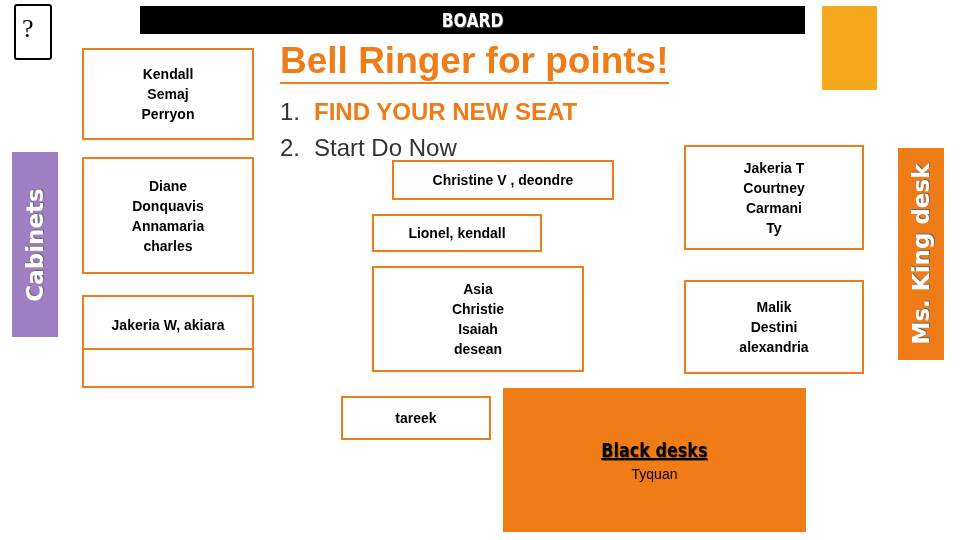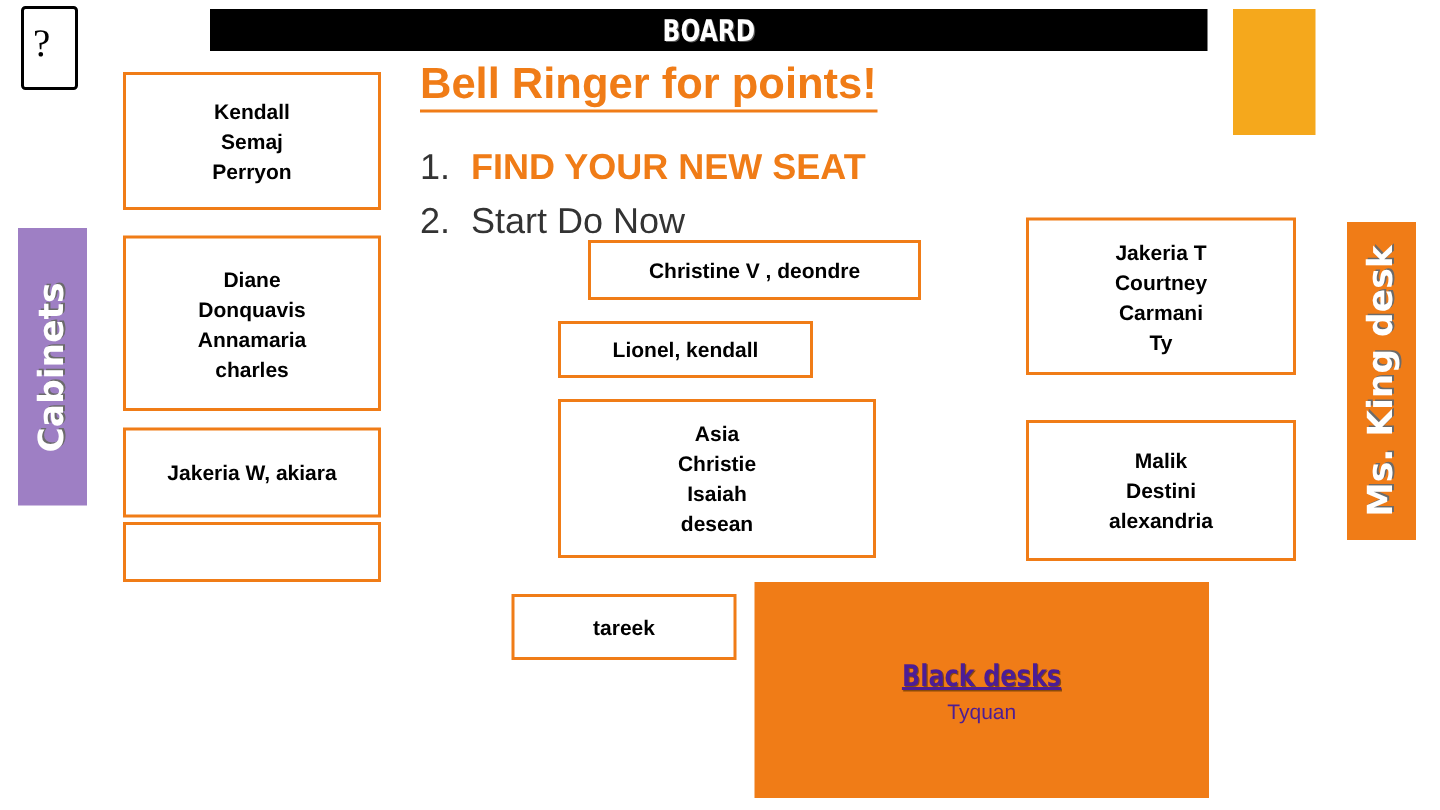--- a/index.html
+++ b/index.html
@@ -89,21 +89,21 @@
     font-weight: bold;
     font-size: 23px;
     font-family: "DejaVu Sans", sans-serif;
     text-shadow: 1px 1px 0 #6b6b6b;
   }
 
   
   .title {
     left: 280px; top: 40px; width: 480px; height: 34px;
     color: #F07C17;
-    font-size: 29px;
+    font-size: 37px;
     font-weight: bold;
     font-family: "Liberation Sans", sans-serif;
   }
   .title span {
     border-bottom: 2px solid #F07C17;
     padding-bottom: 1px;
   }
   .numlist {
     left: 280px; top: 82px; width: 470px;
   }
@@ -136,21 +136,21 @@
     font-weight: bold;
     font-size: 14px;
     line-height: 20px;
     padding: 2px 20px;
   }
 
   
   .blackdesks {
     left: 503px; top: 388px; width: 303px; height: 144px;
     background: #F07C17;
-    color: #4c1d95;
+    color: #000000;
     display: flex;
     flex-direction: column;
     align-items: center;
     justify-content: center;
   }
   .blackdesks .hdr {
     font-weight: bold;
     font-size: 20px;
     font-family: "DejaVu Sans", sans-serif;
     transform: scaleX(0.8);
@@ -210,21 +210,21 @@
 
   <div class="abs desk" style="left:82px; top:157px; width:172px; height:117px;">
     <div>
       <div>Diane</div>
       <div>Donquavis</div>
       <div>Annamaria</div>
       <div>charles</div>
     </div>
   </div>
 
-  <div class="abs desk" style="left:82px; top:285px; width:172px; height:60px;">
+  <div class="abs desk" style="left:82px; top:295px; width:172px; height:60px;">
     <div>Jakeria W, akiara</div>
   </div>
 
   <div class="abs desk" style="left:82px; top:348px; width:172px; height:40px;">
     <div></div>
   </div>
 
   <div class="abs desk" style="left:368px; top:160px; width:222px; height:40px;margin-left:24px;">
     <div>Christine V , deondre</div>
   </div>

